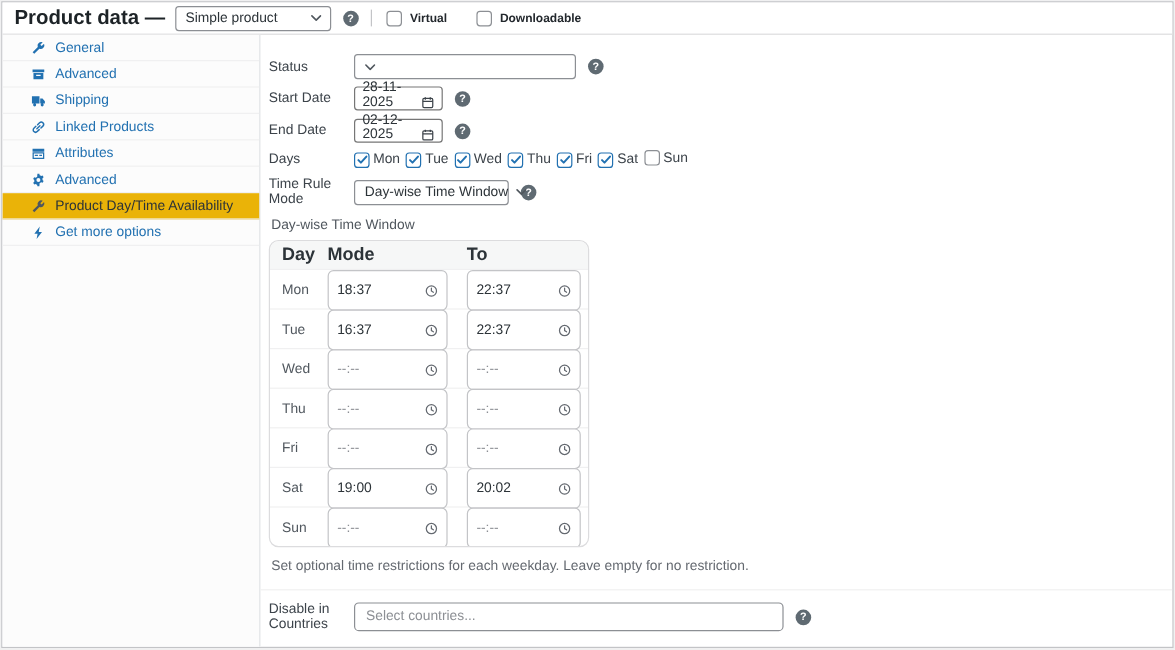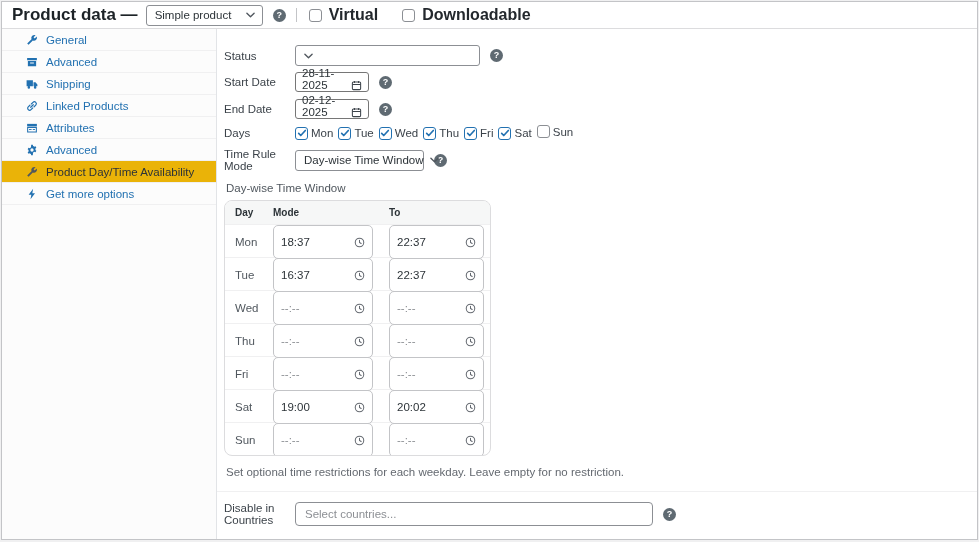--- a/index.html
+++ b/index.html
@@ -5,29 +5,29 @@
   * { box-sizing: border-box; }
   html,body { margin:0; padding:0; background:#f0f0f1; font-family:"Liberation Sans", sans-serif; }
   .panel { width:977px; height:539px; margin:1px; background:#fff; border:1px solid #c3c4c7; color:#3c434a; font-size:12px; overflow:hidden; }
 
   
   .topbar { height:27px; display:flex; align-items:center; padding-left:10px; border-bottom:1px solid #dcdcde; background:#fff; }
   .pd-title { font-weight:bold; font-size:17px; color:#1d2327; white-space:nowrap; }
   .selectbox { position:relative; display:inline-flex; align-items:center; justify-content:space-between; gap:6px; border:1px solid #8c8f94; border-radius:3px; background:#fff; height:21px; padding:0 7px 0 8px; color:#2c3338; cursor:pointer; white-space:nowrap; }
   .selectbox .chev { display:inline-flex; width:9px; color:#50575e; flex:none; }
   .selectbox .chev svg { width:9px; height:6px; }
-  .product-type { width:117px; margin-left:8px; font-size:11.5px; }
+  .product-type { width:130px; margin-left:8px; font-size:11.5px; }
   .helptip { width:13px; height:13px; flex:none; border-radius:50%; background:#5f6a72; color:#fff; font-size:9px; font-weight:bold; display:inline-flex; align-items:center; justify-content:center; margin-left:10px; cursor:pointer; line-height:1; }
   .vdivider { width:1px; height:14px; background:#c3c4c7; margin:0 12px 0 10px; }
   .cb { width:13px; height:13px; flex:none; border:1px solid #8c8f94; border-radius:3px; background:#fff; display:inline-flex; align-items:center; justify-content:center; color:#2271b1; }
   .cb svg { width:10px; height:10px; display:none; }
   .cb.checked { border-color:#2271b1; }
   .cb.checked svg { display:block; }
   .topcb { display:inline-flex; align-items:center; margin-right:24px; cursor:pointer; }
-  .topcb .lbl { margin-left:7px; font-weight:600; font-size:16px; color:#23282d; }
+  .topcb .lbl { margin-left:7px; font-weight:600; font-size:10px; color:#23282d; }
 
   
   .content { display:flex; height:510px; }
   .sidebar { width:215px; flex:none; background:#fcfcfc; border-right:1px solid #e2e4e7; }
   .side-item { display:flex; align-items:center; height:22px; padding-left:24px; border-bottom:1px solid #f0f0f1; color:#2271b1; font-size:11.5px; cursor:pointer; white-space:nowrap; }
   .side-item .sicon { display:inline-flex; width:12px; height:12px; margin-right:8px; flex:none; }
   .side-item .sicon svg { width:12px; height:12px; }
   .side-item.active { background:#eab308; color:#2c3338; }
   .side-item.active .sicon { color:#50575e; }
 
@@ -47,21 +47,21 @@
   .dateinput { width:74px; height:20px; border:1px solid #767676; border-radius:3px; display:flex; align-items:flex-end; justify-content:space-between; padding:0 6px; font-size:11.5px; color:#2c3338; background:#fff; cursor:pointer; }
   .dateinput .dicon { display:inline-flex; width:11px; height:11px; color:#3c434a; }
   .dateinput .dicon svg { width:11px; height:11px; }
 
   .day-opt { display:inline-flex; align-items:center; margin-right:5px; cursor:pointer; }
   .day-opt .lbl { margin-left:3px; font-size:11.5px; color:#3c434a; }
 
   .section-label { margin:10px 0 6px 2px; font-size:11.5px; color:#50575e; }
 
   .twtable { width:267px; border:1px solid #dcdcde; border-radius:8px; overflow:hidden; background:#fff; }
-  .thead { display:grid; grid-template-columns:48px 116px 1fr; align-items:center; background:#f6f7f7; height:23px; font-weight:bold; font-size:10px; color:#2c3338; }
+  .thead { display:grid; grid-template-columns:48px 116px 1fr; align-items:center; background:#f6f7f7; height:23px; font-weight:bold; font-size:15px; color:#2c3338; }
   .thead .c1 { padding-left:10px; }
   .trow { display:grid; grid-template-columns:48px 116px 1fr; align-items:center; height:33px; border-top:1px solid #f0f0f1; }
   .daycell { padding-left:10px; font-size:11.5px; color:#50575e; }
   .tinput { width:100px; height:23px; border:1px solid #c3c4c7; border-radius:5px; display:flex; align-items:center; justify-content:space-between; padding:16px 7px; background:#fff; font-size:11.5px; color:#2c3338; cursor:text; }
   .tinput.to { width:95px; }
   .tinput.empty .val { color:#8c8f94; }
   .tinput .cicon { display:inline-flex; width:11px; height:11px; color:#646970; }
   .tinput .cicon svg { width:11px; height:11px; }
 
   .note { margin:10px 0 0 2px; font-size:11.5px; color:#646970; }

